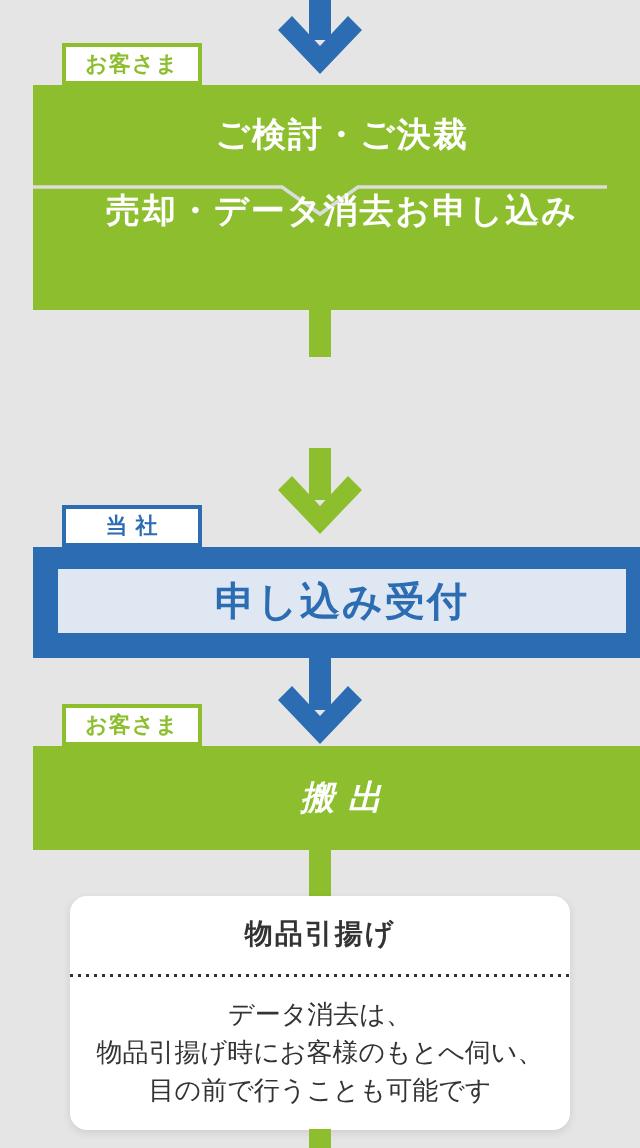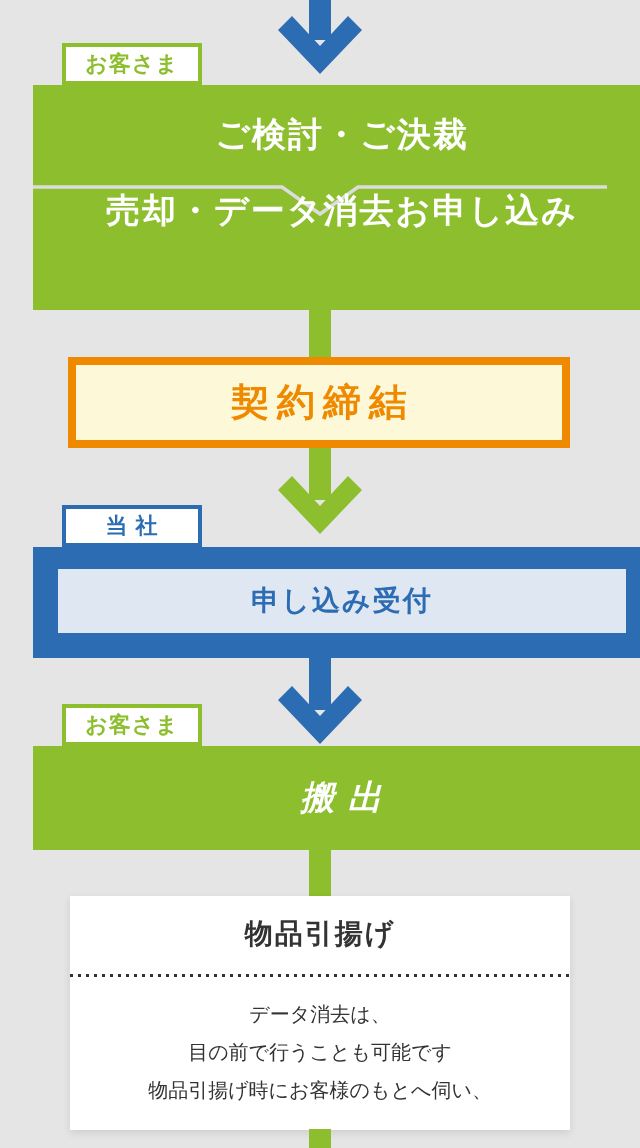--- a/index.html
+++ b/index.html
@@ -31,32 +31,32 @@
   #stem-2{top:850px;height:46px;}
   #stem-3{top:1129px;height:19px;}
 
   #box-contract{position:absolute;left:68px;top:357px;width:502px;height:91px;box-sizing:border-box;
     border:8px solid var(--orange);background:var(--cream);
     display:flex;align-items:center;justify-content:center;}
   #box-contract .contract-text{color:var(--orange);font-size:38px;font-weight:bold;letter-spacing:8px;text-indent:8px;}
 
   #box-reception{top:547px;height:111px;background:var(--blue);padding:22px 25px 25px;display:flex;}
   #box-reception .inner{flex:1;background:var(--light_blue);display:flex;align-items:center;justify-content:center;}
-  #box-reception .reception-text{color:var(--blue);font-size:28px;font-weight:bold;letter-spacing:2px;}
+  #box-reception .reception-text{color:var(--blue);font-size:40px;font-weight:bold;letter-spacing:2px;}
 
   #box-carryout{top:746px;height:104px;display:flex;align-items:center;justify-content:center;font-style:italic;}
 
   #box-pickup{position:absolute;left:70px;top:896px;width:500px;height:234px;background:#ffffff;
-    box-shadow:0 3px 8px rgba(0,0,0,0.10);}
+    box-shadow:0 3px 8px rgba(0,0,0,0.10);border-radius:17px;}
   #box-pickup .pickup-title{position:absolute;top:20px;left:0;right:0;text-align:center;
     color:var(--text_dark);font-size:28px;font-weight:bold;letter-spacing:2px;line-height:36px;}
   #box-pickup .dotted-sep{position:absolute;top:78px;left:0;right:0;height:3px;
     background:repeating-linear-gradient(90deg,var(--text_dark) 0 3px,transparent 3px 8px);}
   #box-pickup .pickup-note{position:absolute;top:99px;left:0;right:0;text-align:center;
-    color:var(--text_dark);font-size:20px;line-height:38px;}
+    color:var(--text_dark);font-size:26px;line-height:38px;}
 
   #arrow-top{left:276px;top:-12px;}
   #arrow-mid{left:276px;top:448px;}
   #arrow-low{left:276px;top:658px;}
 </style>
 </head>
 <body>
 
 <div id="stage">
 
@@ -76,23 +76,20 @@
     <svg class="divider" viewBox="0 0 574 32" preserveAspectRatio="none">
       <polyline points="0,2 249,2 287,29 325,2 574,2" fill="none" stroke="#dcdcdc" stroke-width="3.5"></polyline>
     </svg>
     <div class="row2">
       <span class="step-text">売却・データ消去お申し込み</span>
     </div>
   </div>
 
   <div class="stem" id="stem-1"></div>
 
-  <div id="box-contract">
-    <span class="contract-text">契約締結</span>
-  </div>
 
   <div class="arrow arrow-green" id="arrow-mid">
     <svg viewBox="0 0 88 88" aria-hidden="true">
       <rect x="33" y="0" width="22" height="52" fill="currentColor"></rect>
       <polygon points="2,42 44,86 86,42 72,28 44,58 16,28" fill="currentColor"></polygon>
     </svg>
   </div>
 
   <div class="side-label blue" style="top:505px;">当 社</div>
 
@@ -115,20 +112,20 @@
     <span class="step-text">搬 出</span>
   </div>
 
   <div class="stem" id="stem-2"></div>
 
   <div id="box-pickup">
     <div class="pickup-title">物品引揚げ</div>
     <div class="dotted-sep"></div>
     <div class="pickup-note">
       <div>データ消去は、</div>
+      <div>物品引揚げ時にお客様のもとへ伺い、</div>
       <div>目の前で行うことも可能です</div>
-      <div>物品引揚げ時にお客様のもとへ伺い、</div>
     </div>
   </div>
 
   <div class="stem" id="stem-3"></div>
 
 </div>
 
 </body></html>

